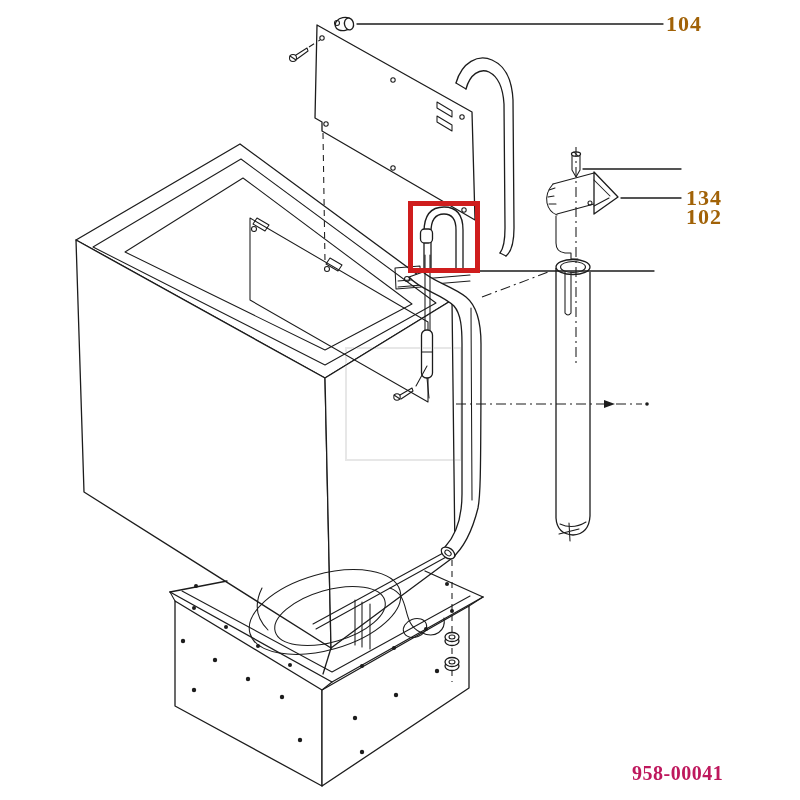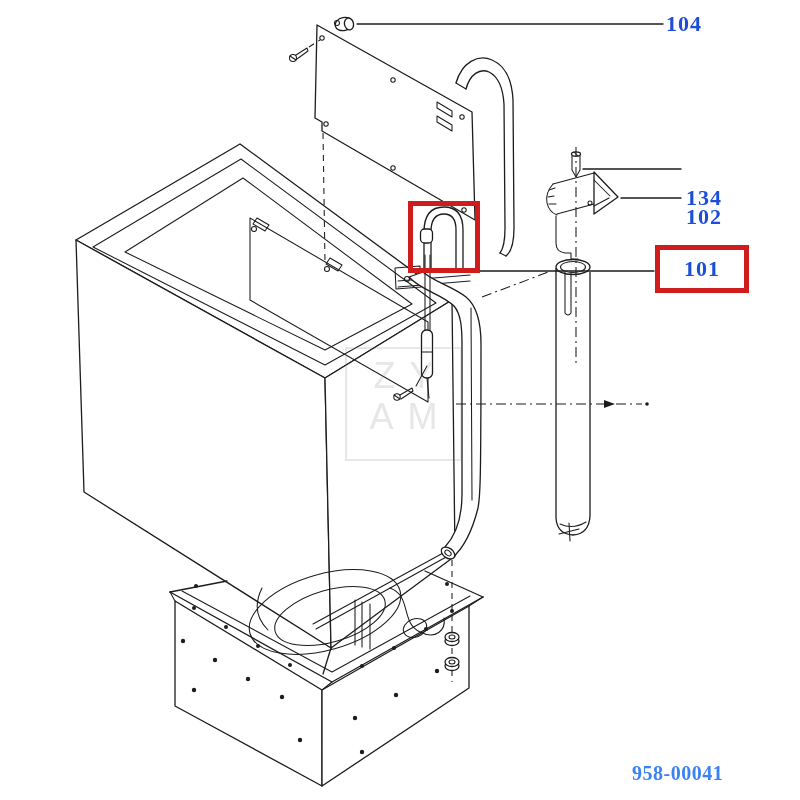--- a/index.html
+++ b/index.html
@@ -5,26 +5,26 @@
   html,body{margin:0;padding:0;background:#fff;}
   #stage{position:relative;width:800px;height:800px;background:#fff;overflow:hidden;
          font-family:"Liberation Serif",serif;}
   #drawing{position:absolute;left:0;top:0;width:800px;height:800px;}
   #drawing .ln{stroke:var(--line);fill:none;stroke-width:1.3;stroke-linecap:round;stroke-linejoin:round;}
   #drawing .tn{stroke:var(--line);fill:none;stroke-width:1.05;stroke-linecap:round;stroke-linejoin:round;}
   #drawing .wf{stroke:var(--line);fill:#fff;stroke-width:1.3;stroke-linejoin:round;}
   #drawing .dot{fill:var(--line);stroke:none;}
   #drawing .dsh{stroke:var(--line);fill:none;stroke-width:1.05;stroke-dasharray:6 5;}
   #drawing .cdsh{stroke:var(--line);fill:none;stroke-width:1.05;stroke-dasharray:10 4 2 4;}
-  .callout{position:absolute;font-weight:bold;font-size:22px;line-height:22px;color:#1d4ed8;
+  .callout{position:absolute;font-weight:bold;font-size:22px;line-height:22px;color:#a16207;
            letter-spacing:1px;user-select:none;}
   .hl{position:absolute;border:5px solid var(--hl);box-sizing:border-box;}
   #hl-label{display:flex;align-items:center;justify-content:center;}
   #part-number{position:absolute;left:632px;top:762px;font-weight:bold;font-size:20px;
-               letter-spacing:0.5px;color:#3b82f6;}
+               letter-spacing:0.5px;color:#be185d;}
   #watermark{position:absolute;left:345px;top:347px;width:113px;height:110px;
              border:2px solid var(--wm);mix-blend-mode:darken;pointer-events:none;}
   .wm-row{position:absolute;left:0;width:113px;text-align:center;
           font-family:"Liberation Sans",sans-serif;font-size:36px;line-height:36px;
           color:var(--wm);letter-spacing:14px;text-indent:14px;}
   #wm1{top:9px;} #wm2{top:50px;}
 </style>
 </head>
 <body>
 
@@ -198,28 +198,23 @@
 
     <g>
       <path class="ln" d="M357,24 L663,24"></path>
       <path class="ln" d="M583,169 L681,169"></path>
       <path class="ln" d="M621,198 L681,198"></path>
       <path class="ln" d="M480,271 L654,271"></path>
     </g>
   </svg>
 
   <div id="watermark">
-    <div class="wm-row" id="wm1">ZY</div>
-    <div class="wm-row" id="wm2">AM</div>
   </div>
 
   <div class="hl" id="hl-part" style="left:408px;top:201px;width:72px;height:72px;"></div>
 
   <div class="callout" style="left:666px;top:13px;">104</div>
   <div class="callout" style="left:686px;top:158px;margin-top:48px;">102</div>
   <div class="callout" style="left:686px;top:187px;">134</div>
 
-  <div class="hl" id="hl-label" style="left:655px;top:245px;width:94px;height:48px;">
-    <span class="callout" style="position:static;">101</span>
-  </div>
 
   <div id="part-number">958-00041</div>
 </div>
 
 </body></html>

